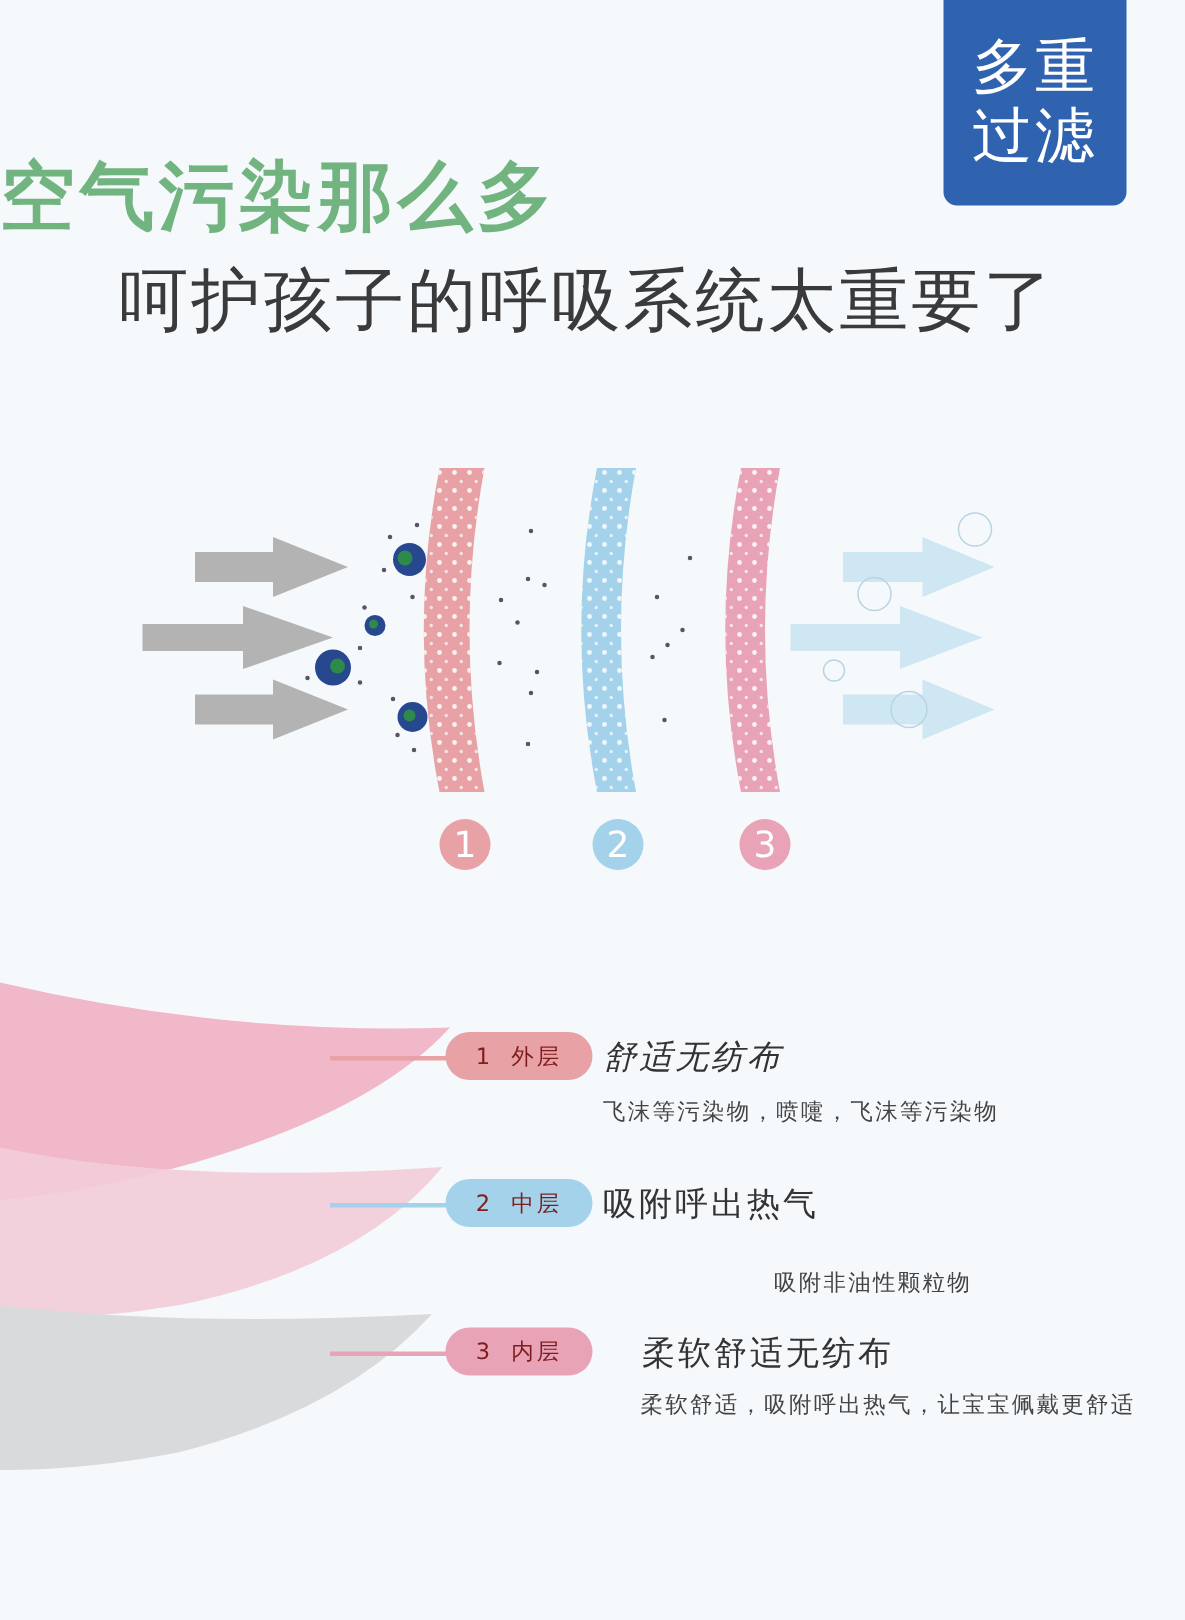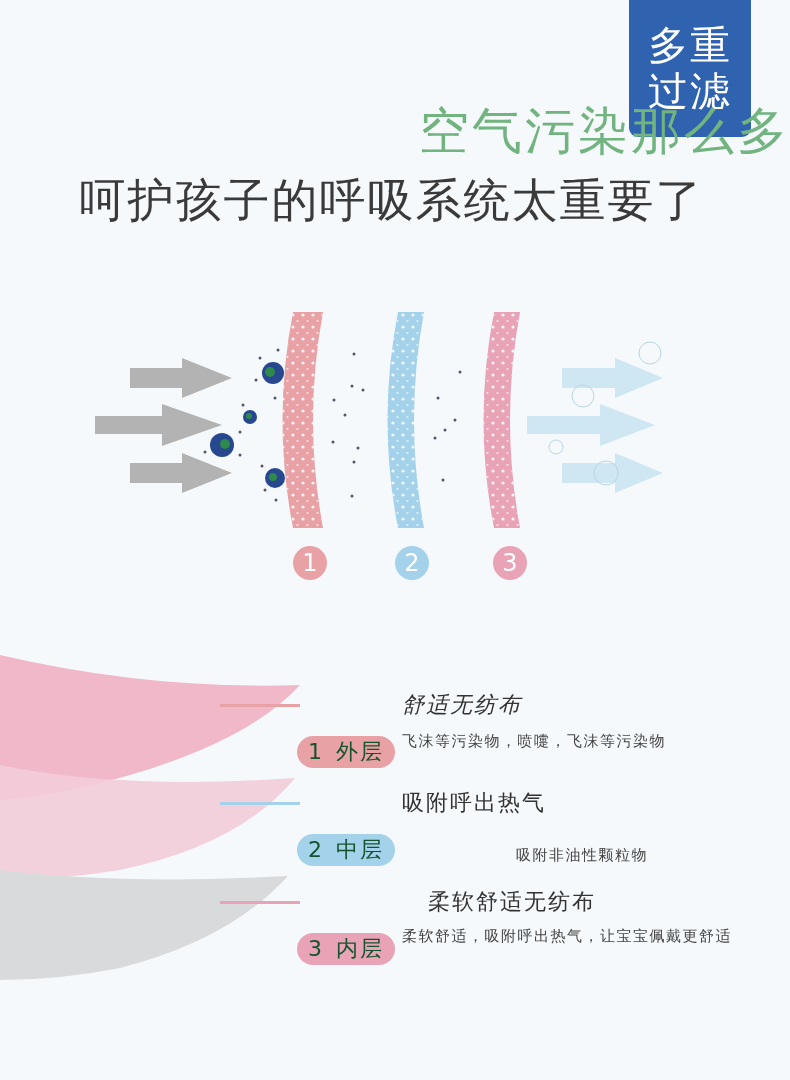--- a/index.html
+++ b/index.html
@@ -1,26 +1,26 @@
 <!DOCTYPE html>
 <html><head>
 <meta charset="utf-8">
 <style>
   html,body{margin:0;padding:0;}
   body{width:790px;height:1080px;background:#f5f9fc;position:relative;overflow:hidden;font-family:"DejaVu Sans",sans-serif;}
   .badge{position:absolute;left:629px;top:0;width:122px;height:137px;background:#2f63b0;border-radius:0 0 9px 9px;color:#fff;font-size:40px;line-height:46px;text-align:center;padding-top:22px;box-sizing:border-box;letter-spacing:2px;}
   .badge span{display:block;}
-  .title1{position:absolute;left:0;width:790px;top:98px;text-align:right;font-size:50px;font-weight:normal;color:#72b47f;letter-spacing:3px;}
+  .title1{position:absolute;left:0;width:790px;top:98px;text-align:left;font-size:50px;font-weight:bold;color:#72b47f;letter-spacing:3px;}
   .title2{position:absolute;left:0;width:783px;top:170px;text-align:center;font-size:46px;color:#3a3a3a;letter-spacing:2px;}
   .diagram{position:absolute;left:0;top:290px;width:790px;height:310px;}
   .num{position:absolute;width:34px;height:34px;border-radius:50%;color:#fff;font-size:24px;line-height:34px;text-align:center;}
   .layers{position:absolute;left:0;top:640px;width:330px;height:340px;}
   .row{position:absolute;left:0;width:790px;}
   .line{position:absolute;left:220px;width:80px;height:3px;}
-  .pill{position:absolute;left:297px;width:98px;height:32px;border-radius:16px;color:#14532d;font-size:22px;line-height:32px;text-align:center;letter-spacing:2px;margin-top:48px;}
+  .pill{position:absolute;left:297px;width:98px;height:32px;border-radius:16px;color:#7f1d1d;font-size:15px;line-height:32px;text-align:center;letter-spacing:2px;}
   .pill .n{margin-right:12px;}
   .name{position:absolute;left:402px;font-size:22px;color:#333;letter-spacing:2px;}
   .desc{position:absolute;left:402px;font-size:15px;color:#444;letter-spacing:1.5px;line-height:22px;width:360px;}
 </style>
 </head>
 <body>
 
 <div class="badge">
   <span>多重</span>
   <span>过滤</span>
@@ -126,14 +126,14 @@
   <div class="line" style="top:16px;background:#a3d2ea;"></div>
   <div class="pill" style="background:#a3d2ea;"><span class="n">2</span><span>中层</span></div>
   <div class="name" style="top:2px;">吸附呼出热气</div>
   <div class="desc" style="top:58px;text-align:center;">吸附非油性颗粒物</div>
 </div>
 
 <div class="row" style="top:885px;">
   <div class="line" style="top:16px;background:#e9a3b7;"></div>
   <div class="pill" style="background:#e9a3b7;"><span class="n">3</span><span>内层</span></div>
   <div class="name" style="top:2px;margin-left:26px;">柔软舒适无纺布</div>
-  <div class="desc" style="top:40px;width:355px;">柔软舒适，吸附呼出热气，让宝宝佩戴更舒适</div>
+  <div class="desc" style="top:40px;width:355px;text-align:right;">柔软舒适，吸附呼出热气，让宝宝佩戴更舒适</div>
 </div>
 
 </body></html>

